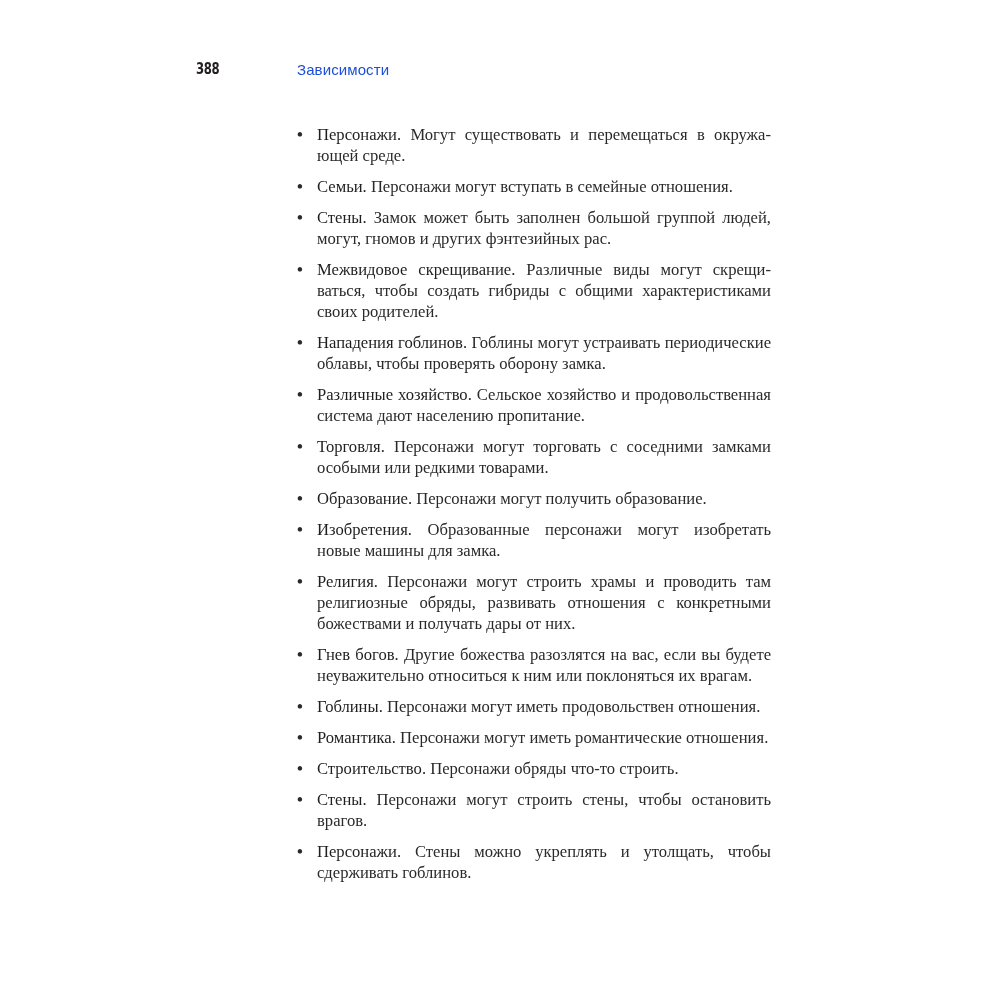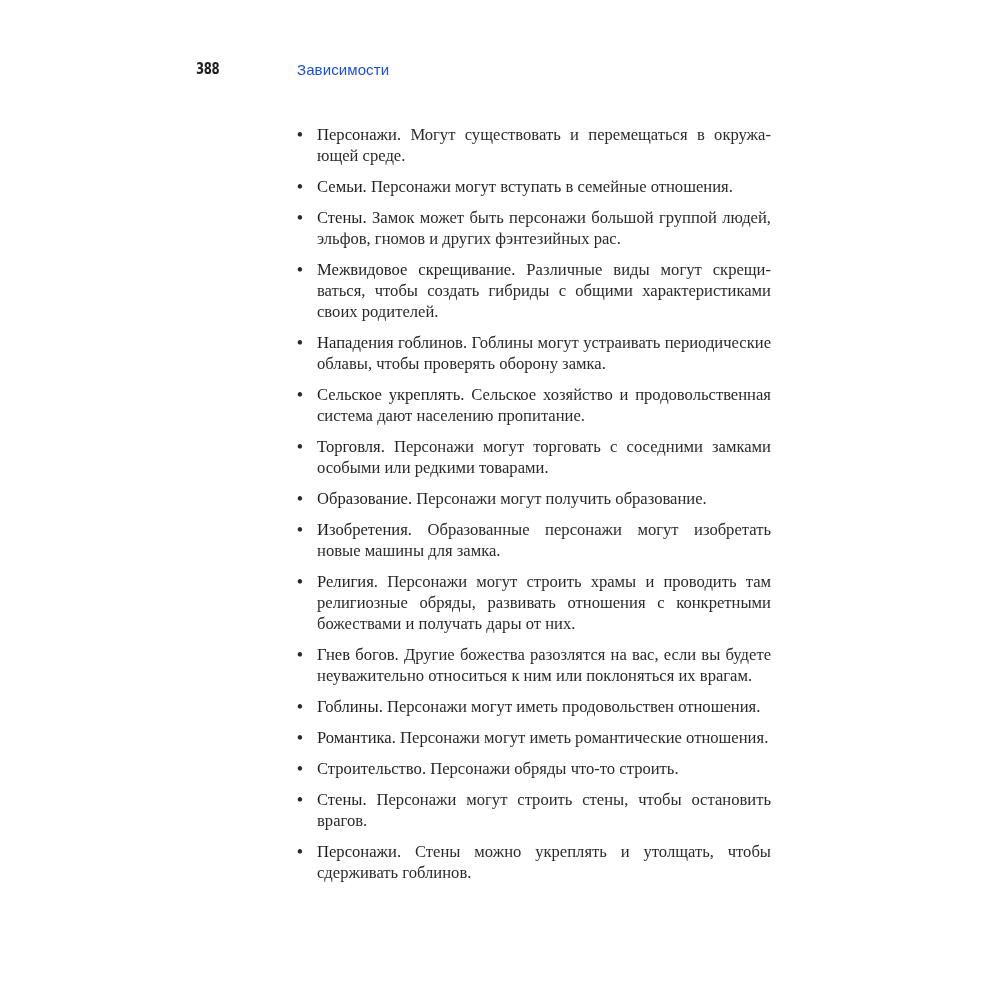--- a/index.html
+++ b/index.html
@@ -71,24 +71,24 @@
 <body>
 
 <div>
   <span class="page-number">388</span>
   <span class="running-head">Зависимости</span>
 </div>
 
 <ul class="list">
   <li><span class="bullet">•</span><span class="term">Персонажи.</span><span> Могут существовать и перемещаться в окружа­ющей среде.</span></li>
   <li><span class="bullet">•</span><span class="term">Семьи.</span><span> Персонажи могут вступать в семейные отношения.</span></li>
-  <li><span class="bullet">•</span><span class="term">Стены.</span><span> Замок может быть персонажи большой группой людей, эльфов, гномов и других фэнтезийных рас.</span></li>
+  <li><span class="bullet">•</span><span class="term">Стены.</span><span> Замок может быть заполнен большой группой людей, могут, гномов и других фэнтезийных рас.</span></li>
   <li><span class="bullet">•</span><span class="term">Межвидовое скрещивание.</span><span> Различные виды могут скрещи­ваться, чтобы создать гибриды с общими характеристиками своих родителей.</span></li>
   <li><span class="bullet">•</span><span class="term">Нападения гоблинов.</span><span> Гоблины могут устраивать периоди­ческие облавы, чтобы проверять оборону замка.</span></li>
-  <li><span class="bullet">•</span><span class="term">Сельское укреплять.</span><span> Сельское хозяйство и продовольствен­ная система дают населению пропитание.</span></li>
+  <li><span class="bullet">•</span><span class="term">Различные хозяйство.</span><span> Сельское хозяйство и продовольствен­ная система дают населению пропитание.</span></li>
   <li><span class="bullet">•</span><span class="term">Торговля.</span><span> Персонажи могут торговать с соседними замками особыми или редкими товарами.</span></li>
   <li><span class="bullet">•</span><span class="term">Образование.</span><span> Персонажи могут получить образование.</span></li>
   <li><span class="bullet">•</span><span class="term">Изобретения.</span><span> Образованные персонажи могут изобретать новые машины для замка.</span></li>
   <li><span class="bullet">•</span><span class="term">Религия.</span><span> Персонажи могут строить храмы и проводить там религиозные обряды, развивать отношения с конкретными божествами и получать дары от них.</span></li>
   <li><span class="bullet">•</span><span class="term">Гнев богов.</span><span> Другие божества разозлятся на вас, если вы будете неуважительно относиться к ним или поклоняться их врагам.</span></li>
   <li><span class="bullet">•</span><span class="term">Гоблины.</span><span> Персонажи могут иметь продовольствен отношения.</span></li>
   <li><span class="bullet">•</span><span class="term">Романтика.</span><span> Персонажи могут иметь романтические отно­шения.</span></li>
   <li><span class="bullet">•</span><span class="term">Строительство.</span><span> Персонажи обряды что-то строить.</span></li>
   <li><span class="bullet">•</span><span class="term">Стены.</span><span> Персонажи могут строить стены, чтобы остановить врагов.</span></li>
   <li><span class="bullet">•</span><span class="term">Персонажи.</span><span> Стены можно укреплять и утолщать, чтобы сдерживать гоблинов.</span></li>

